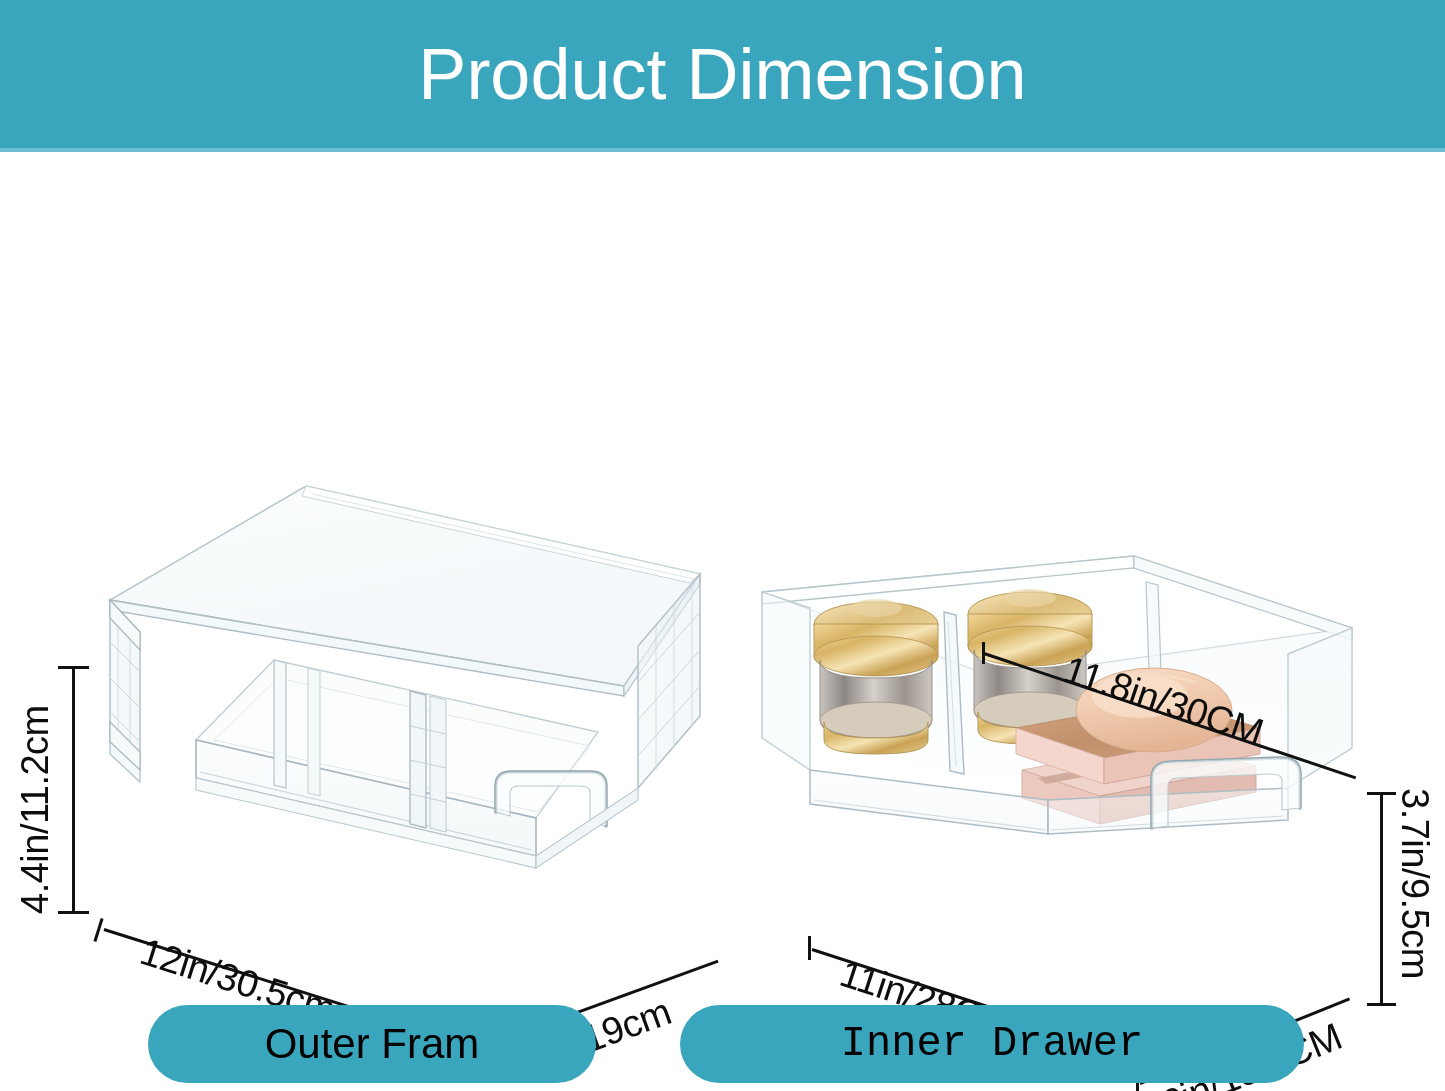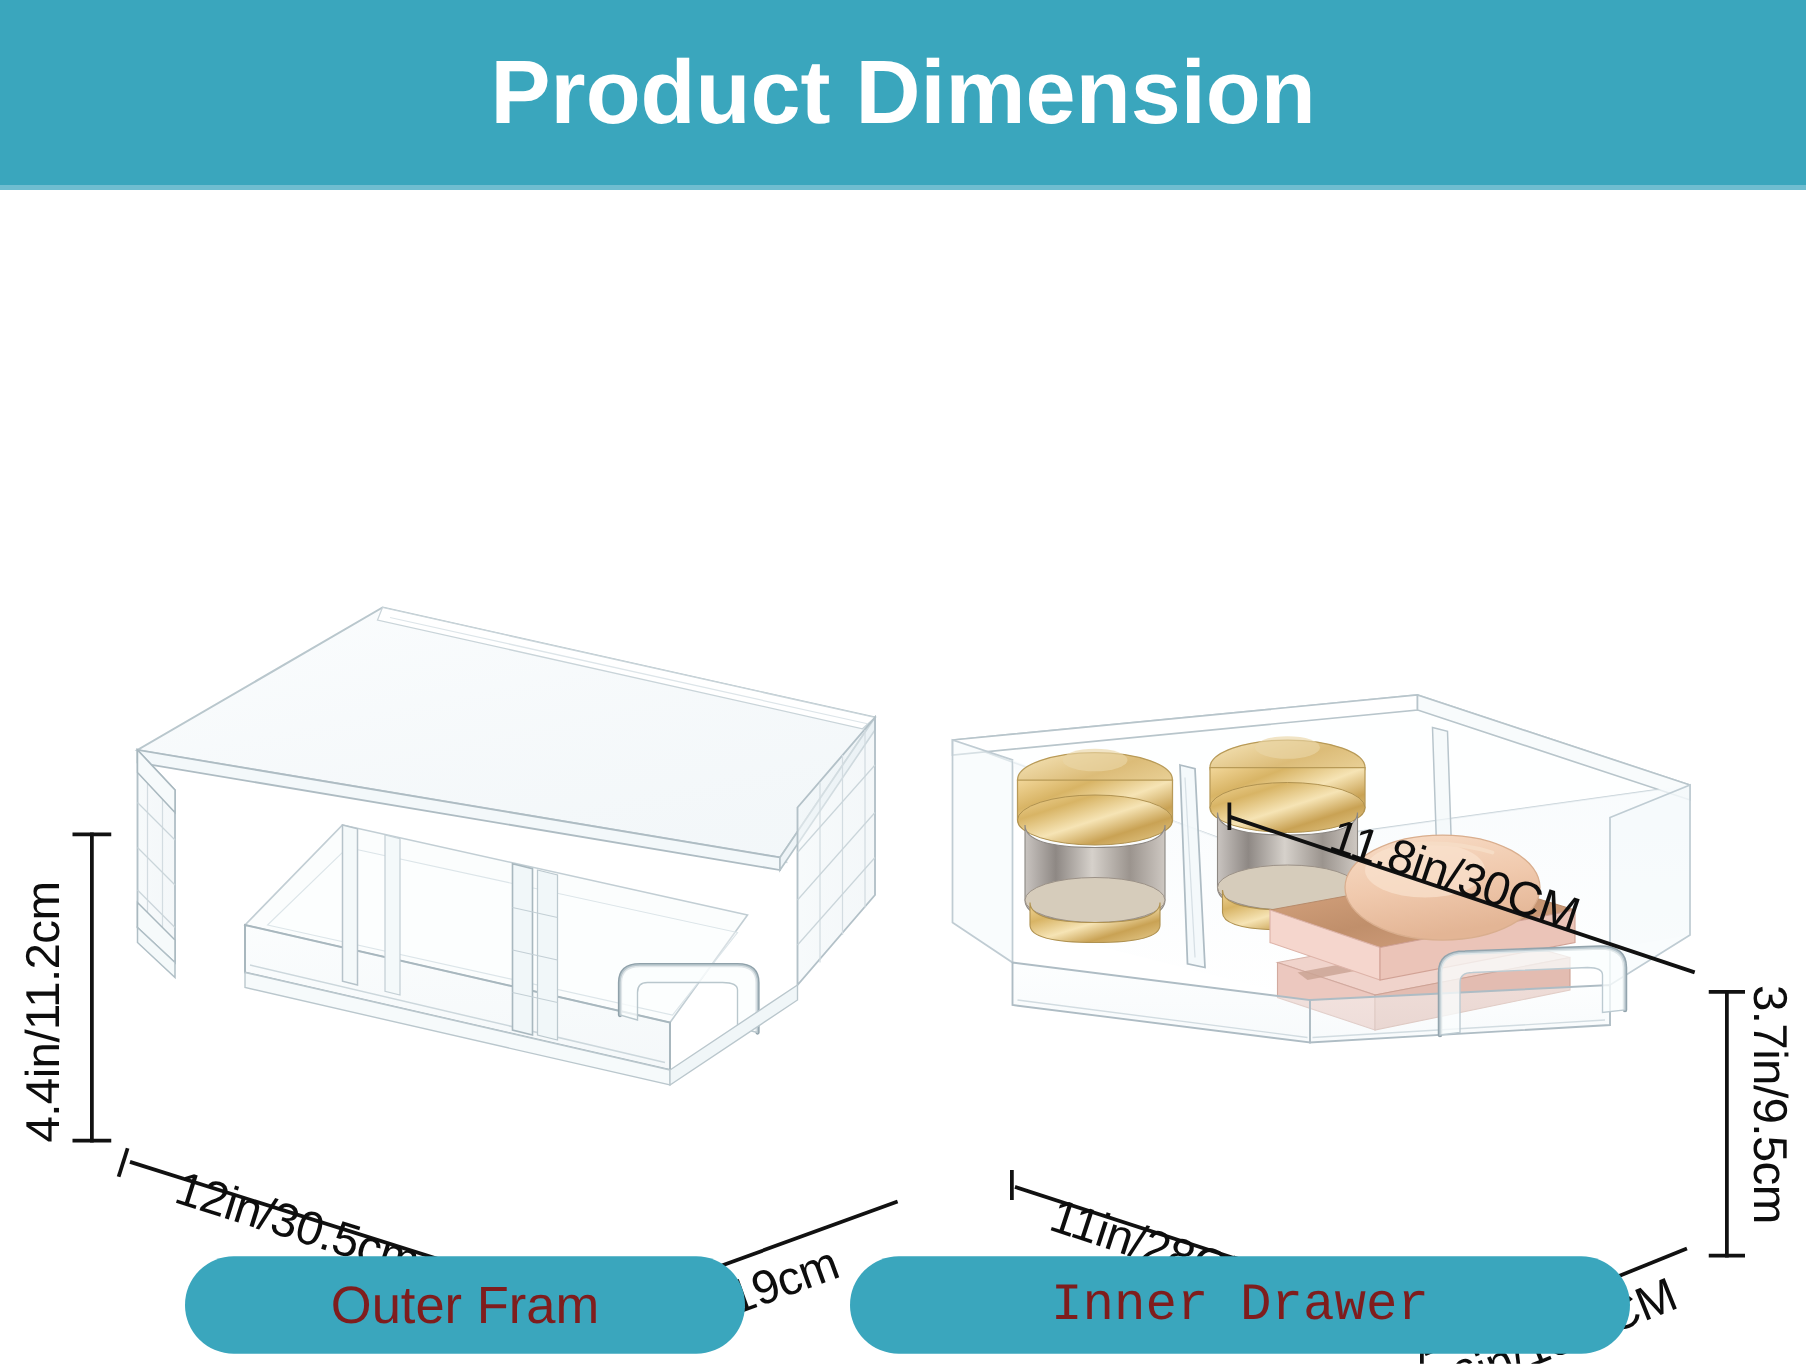--- a/index.html
+++ b/index.html
@@ -31,21 +31,21 @@
     position: absolute;
     left: 0;
     bottom: 0;
     width: 100%;
     height: 4px;
     background: #6fbdd0;
   }
   #header-title {
     color: #ffffff;
     font-size: 72px;
-    font-weight: bold;
+    font-weight: normal;
     letter-spacing: 0px;
     line-height: 1;
     margin-top: -4px;
     white-space: nowrap;
   }
 
   
   #stage {
     position: absolute;
     left: 0;
@@ -100,21 +100,21 @@
     width: 618px;
     height: 310px;
   }
   #inner-drawer-product svg { display: block; }
 
   
   .caption-pill {
     position: absolute;
     background: #3aa6bd;
     border-radius: 46px;
-    color: #7f1d1d;
+    color: #000000;
     font-size: 42px;
     display: flex;
     align-items: center;
     justify-content: center;
     height: 78px;
     white-space: nowrap;
   }
   #caption-outer-frame {
     left: 148px;
     top: 1005px;

